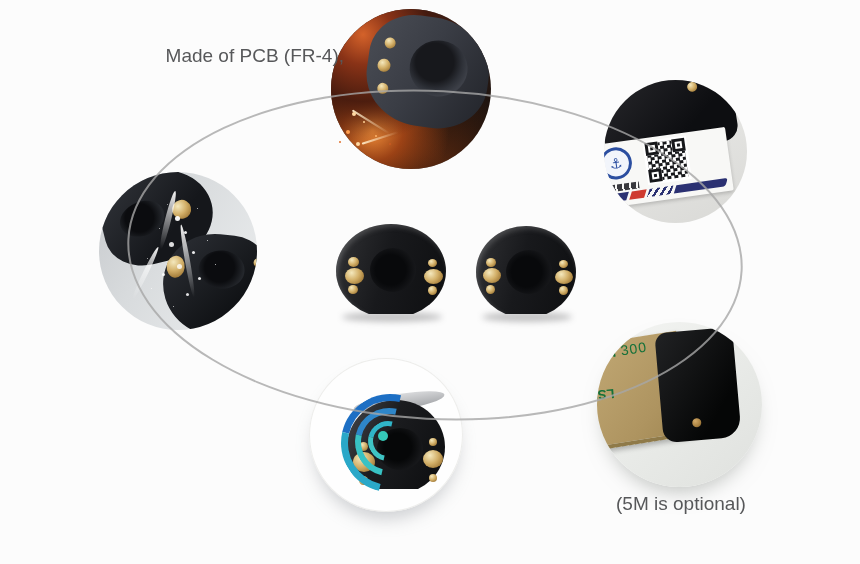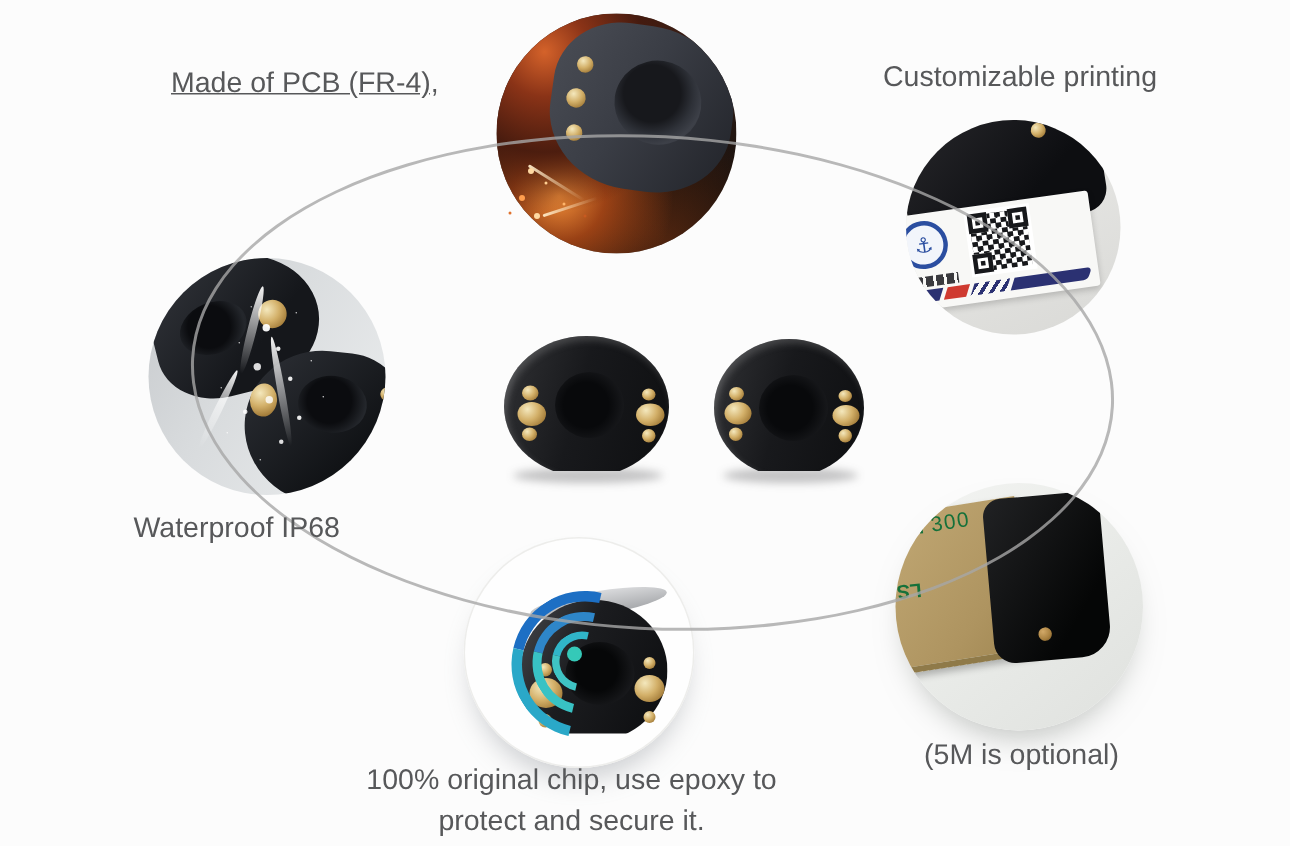--- a/index.html
+++ b/index.html
@@ -118,21 +118,21 @@
   .tag-l{left:336px;top:224px;width:110px;height:94px;}
   .tag-r{left:476px;top:226px;width:100px;height:92px;}
   .tag .smudge{left:34px;top:24px;width:46px;height:44px;border-radius:50%;
       background:radial-gradient(circle at 45% 50%,#08090b 0%,#08090b 45%,#191a1d 80%,rgba(25,26,29,0) 100%);}
   .tag-shadow{position:absolute;height:10px;border-radius:50%;background:rgba(60,60,62,.3);filter:blur(3px);z-index:2;}
   .tsh-l{left:342px;top:312px;width:100px;}
   .tsh-r{left:482px;top:312px;width:90px;}
 
   
   .cap{position:absolute;color:#57585a;font-size:19px;line-height:27px;z-index:7;}
-  .cap-pcb{left:114px;top:42px;width:230px;text-align:left;text-decoration:underline;}
+  .cap-pcb{left:114px;top:42px;width:230px;text-align:right;}
   .cap-print{left:560px;top:38px;width:240px;text-align:center;}
   .cap-water{left:89px;top:339px;width:200px;text-align:left;}
   .cap-chip{left:191px;top:507px;width:380px;text-align:center;}
   .cap-mount{left:581px;top:490px;width:200px;text-align:center;}
 </style>
 </head>
 <body>
 
 <div class="stage">
 
@@ -242,27 +242,17 @@
     <i class="au" style="left:7px;top:42px;width:18px;height:15px;"></i>
     <i class="au" style="left:10px;top:59px;width:9px;height:9px;"></i>
     <i class="au" style="left:83px;top:34px;width:9px;height:8px;"></i>
     <i class="au" style="left:79px;top:44px;width:18px;height:14px;"></i>
     <i class="au" style="left:83px;top:60px;width:9px;height:9px;"></i>
   </div>
 
   <div class="cap cap-pcb">
     <div>Made of PCB (FR-4),</div>
   </div>
-  <div class="cap cap-print">
-    <div>Customizable printing</div>
-  </div>
-  <div class="cap cap-water">
-    <div>Waterproof IP68</div>
-  </div>
-  <div class="cap cap-chip">
-    <div>100% original chip, use epoxy to</div>
-    <div>protect and secure it.</div>
-  </div>
   <div class="cap cap-mount">
     <div>(5M is optional)</div>
   </div>
 
 </div>
 
 </body></html>

